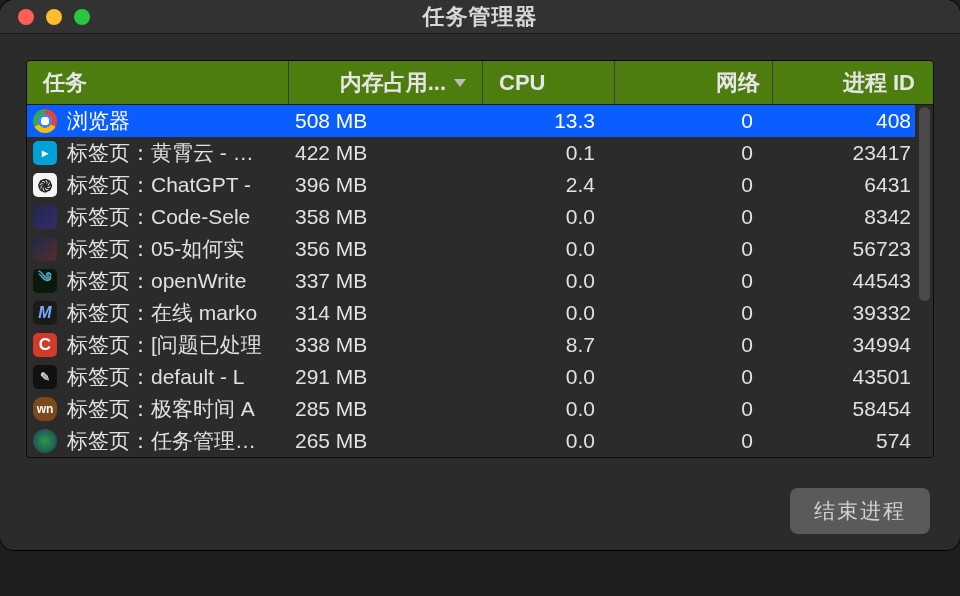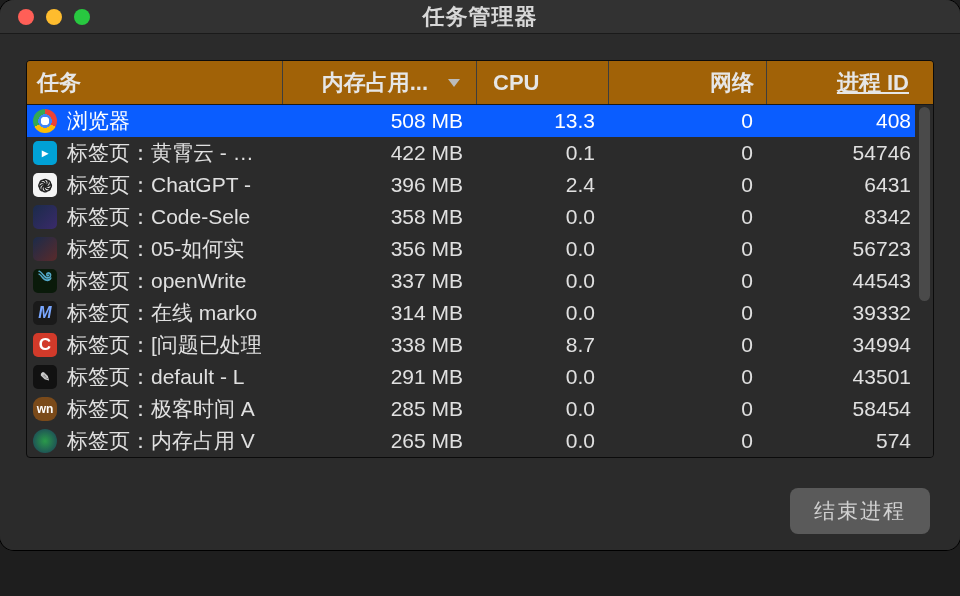--- a/index.html
+++ b/index.html
@@ -68,50 +68,51 @@
       border: 1px solid #0b0b0b;
       border-radius: 4px;
       overflow: hidden;
       background: #2b2b2b;
       position: relative;
     }
     .thead {
       display: flex;
       height: 44px;
       align-items: stretch;
-      background: #a16207;
+      background: #4d7c0f;
       border-bottom: 1px solid #1a1a1a;
+      justify-content: center;
     }
     .th {
       display: flex;
       align-items: center;
       color: #e6e6e6;
       font-size: 22px;
       font-weight: 600;
       padding: 0 12px;
       border-right: 1px solid #3d3d3d;
       position: relative;
       white-space: nowrap;
       overflow: hidden;
     }
     .th:last-child { border-right: none; }
-    .th.right { justify-content: flex-end; gap: 12px; }
+    .th.right { justify-content: flex-end; }
     .th .caret {
       margin-left: 8px;
       margin-right: 4px;
       width: 0; height: 0;
       border-left: 6px solid transparent;
       border-right: 6px solid transparent;
       border-top: 8px solid #bbb;
     }
     .col-task { width: 256px; padding-left: 10px;}
     .col-mem  { width: 194px; }
     .col-cpu  { width: 132px; padding-left: 16px;}
     .col-net  { width: 158px; }
-    .col-pid  { width: 154px; text-decoration: underline; }
+    .col-pid  { width: 154px; }
 
     .tbody {
       position: relative;
     }
     .row {
       display: flex;
       height: 32px;
       align-items: center;
     }
     .row.selected {
@@ -126,21 +127,21 @@
       text-overflow: clip;
     }
     .row.selected .cell { color: #ffffff; }
     .cell-task {
       width: 256px;
       display: flex;
       align-items: center;
       gap: 10px;
       padding-left: 6px;
     }
-    .cell-mem  { width: 194px; text-align: right; padding-right: 14px;}
+    .cell-mem  { width: 194px; padding-right: 14px;}
     .cell-cpu  { width: 132px; text-align: right; padding-right: 14px;}
     .cell-net  { width: 158px; text-align: right; padding-right: 14px;}
     .cell-pid  { width: 154px; text-align: right; padding-right: 10px;}
 
     .icon-box {
       width: 24px;
       height: 24px;
       border-radius: 5px;
       display: flex;
       align-items: center;
@@ -250,21 +251,21 @@
             <div class="cell cell-pid">408</div>
           </div>
           <div class="row">
             <div class="cell cell-task">
               <span class="icon-box ic-bili"></span>
               <span class="task-label">标签页：黄霄云 - 哔哩</span>
             </div>
             <div class="cell cell-mem">422 MB</div>
             <div class="cell cell-cpu">0.1</div>
             <div class="cell cell-net">0</div>
-            <div class="cell cell-pid">54746</div>
+            <div class="cell cell-pid">23417</div>
           </div>
           <div class="row">
             <div class="cell cell-task">
               <span class="icon-box ic-gpt"></span>
               <span class="task-label">标签页：ChatGPT -</span>
             </div>
             <div class="cell cell-mem">396 MB</div>
             <div class="cell cell-cpu">2.4</div>
             <div class="cell cell-net">0</div>
             <div class="cell cell-pid">6431</div>
@@ -335,21 +336,21 @@
               <span class="task-label">标签页：极客时间 A</span>
             </div>
             <div class="cell cell-mem">285 MB</div>
             <div class="cell cell-cpu">0.0</div>
             <div class="cell cell-net">0</div>
             <div class="cell cell-pid">58454</div>
           </div>
           <div class="row">
             <div class="cell cell-task">
               <span class="icon-box ic-vn"></span>
-              <span class="task-label">标签页：内存占用 V</span>
+              <span class="task-label">标签页：任务管理器 V</span>
             </div>
             <div class="cell cell-mem">265 MB</div>
             <div class="cell cell-cpu">0.0</div>
             <div class="cell cell-net">0</div>
             <div class="cell cell-pid">574</div>
           </div>
         </div>
       <div class="scrollbar-track" style="top:44px;height:calc(100% - 44px);">
         <div class="scroll-thumb"></div>
       </div>

